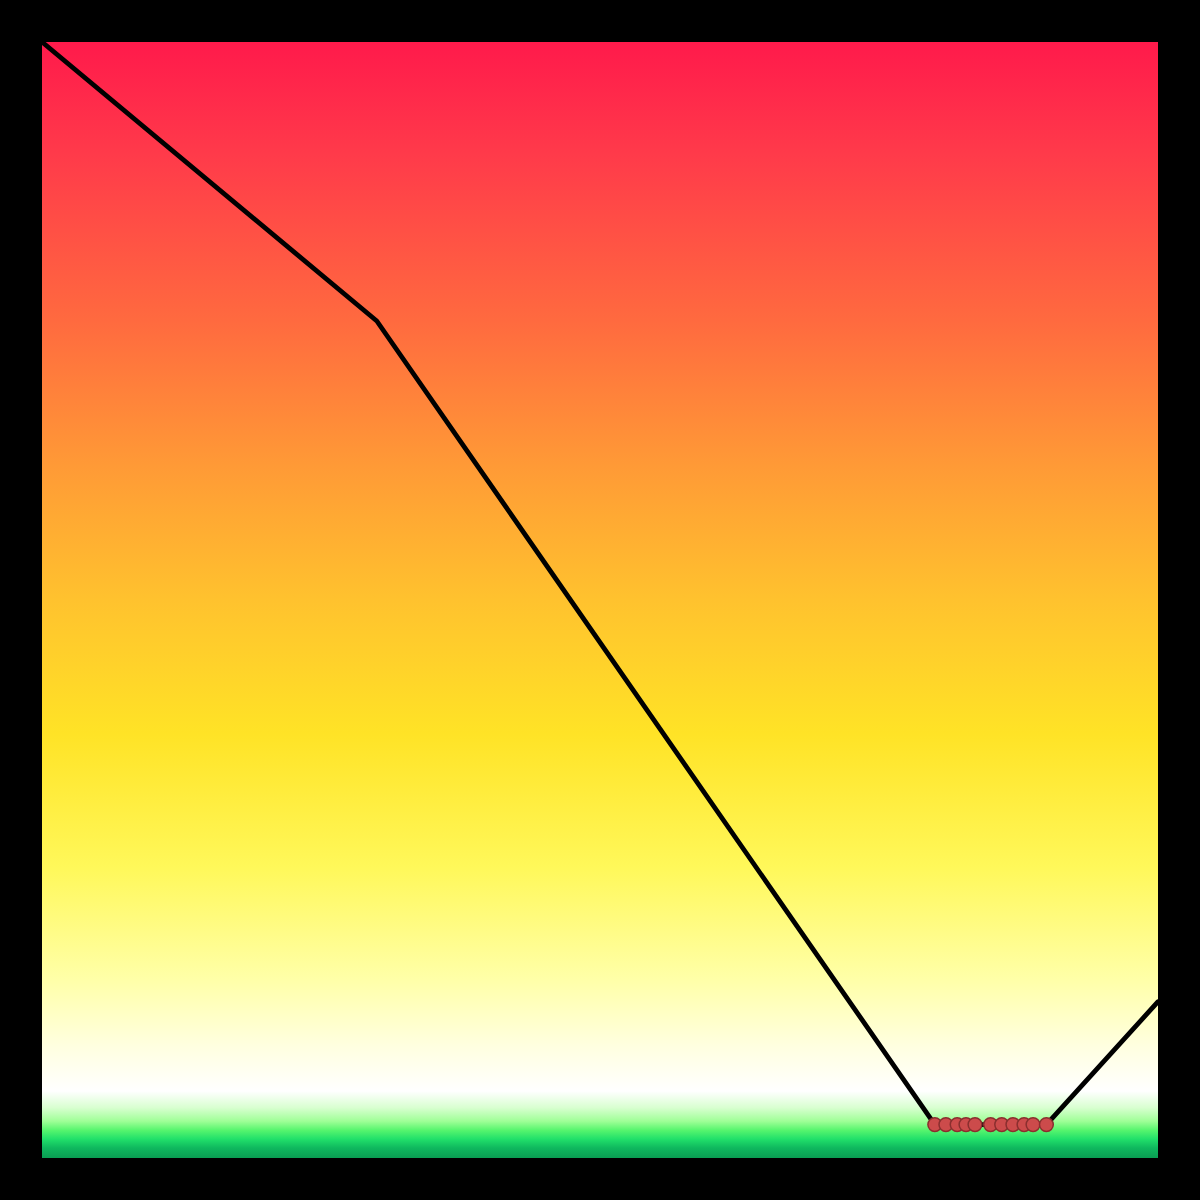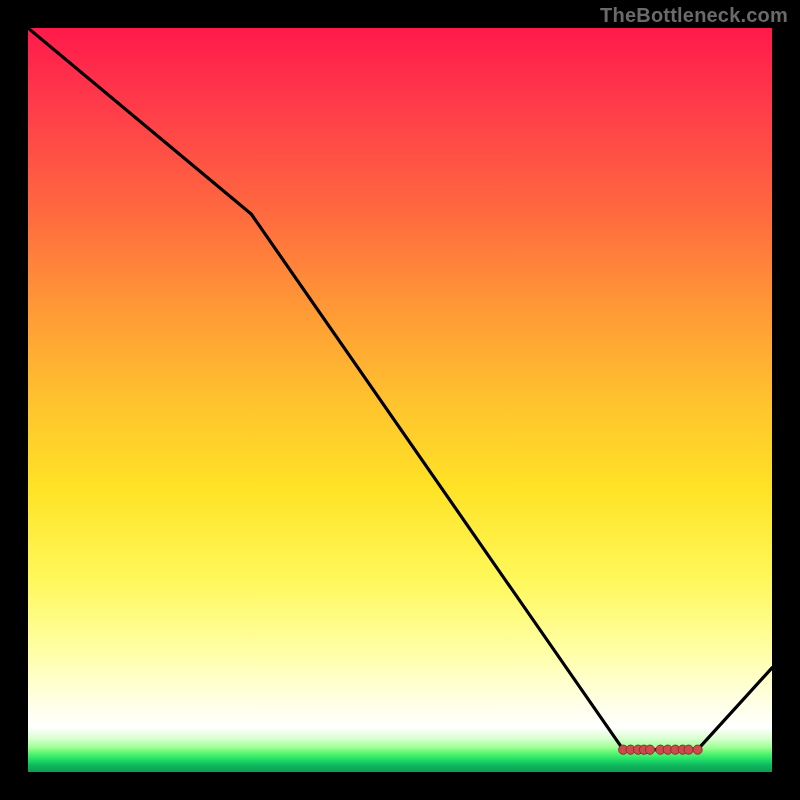--- a/index.html
+++ b/index.html
@@ -59,21 +59,20 @@
     font-weight: 600;
     color: #6a6a6a;
     letter-spacing: 0.2px;
     user-select: none;
   }
 </style>
 </head>
 <body>
 
 <div class="frame">
-  <div class="watermark">TheBottleneck.com</div>
 
   <div class="plot-area">
     <svg viewBox="0 0 744 744" preserveAspectRatio="none">
       <path id="chart-line" fill="none" stroke="#000000" stroke-width="3.2" stroke-linejoin="round" stroke-linecap="round" d="M0.0 0.0 L223.2 186.0 L595.2 721.7 L669.6 721.7 L744.0 639.8"></path>
       <g id="chart-markers">
           <circle cx="595.2" cy="721.7" r="4.6" fill="#cc4b4b" stroke="#8a2f2f" stroke-width="1"></circle>
           <circle cx="602.6" cy="721.7" r="4.6" fill="#cc4b4b" stroke="#8a2f2f" stroke-width="1"></circle>
           <circle cx="610.1" cy="721.7" r="4.6" fill="#cc4b4b" stroke="#8a2f2f" stroke-width="1"></circle>
           <circle cx="616.0" cy="721.7" r="4.6" fill="#cc4b4b" stroke="#8a2f2f" stroke-width="1"></circle>
           <circle cx="622.0" cy="721.7" r="4.6" fill="#cc4b4b" stroke="#8a2f2f" stroke-width="1"></circle>

